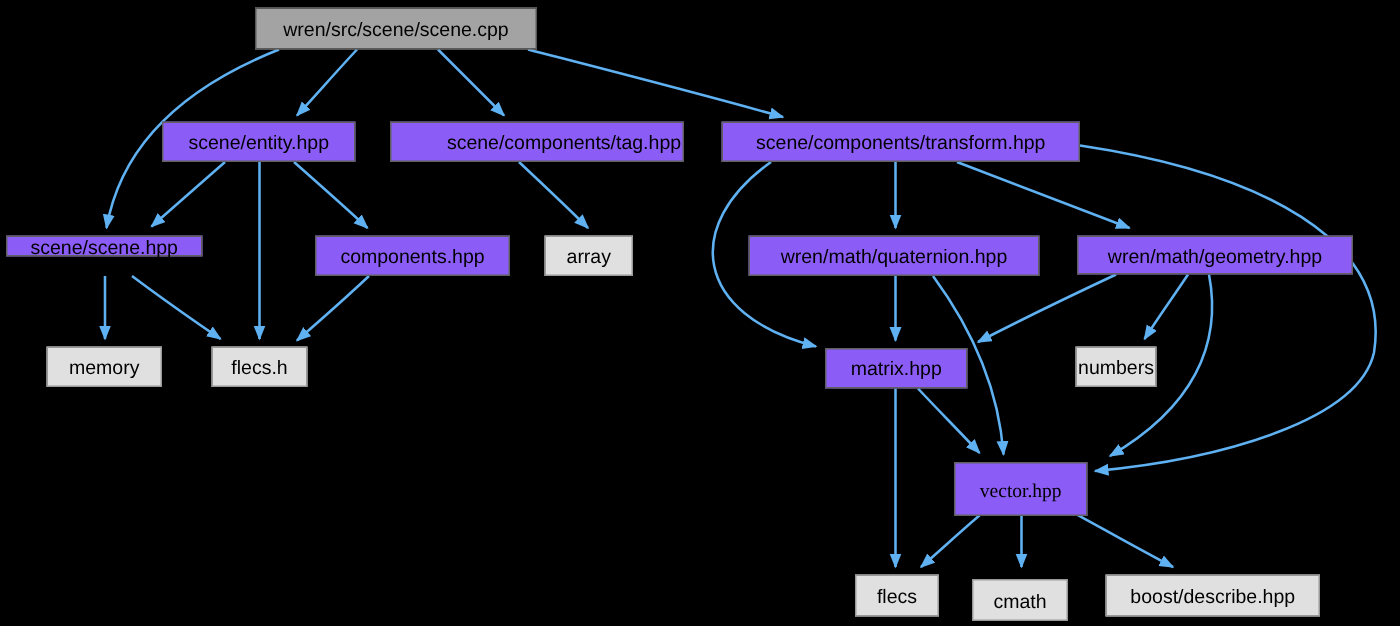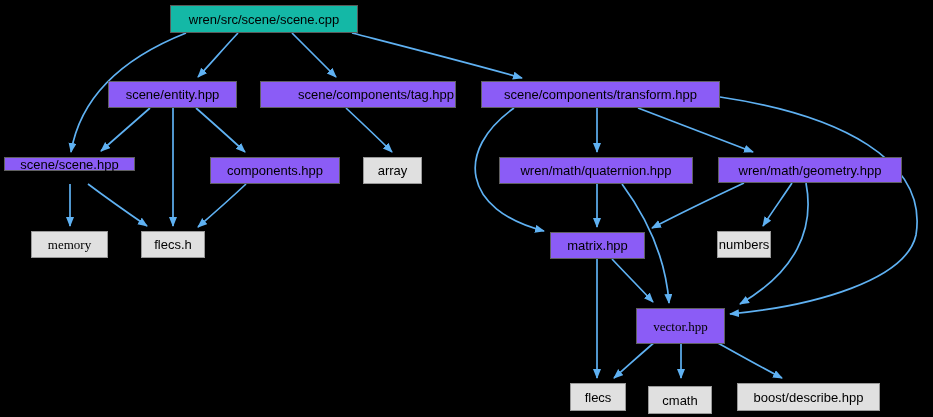--- a/index.html
+++ b/index.html
@@ -17,21 +17,21 @@
     box-sizing: border-box;
     display: flex;
     align-items: center;
     justify-content: center;
     font-size: 13px;
     line-height: 1;
     color: #000;
     white-space: nowrap;
     cursor: pointer;
   }
-  .node.root     { background: #14b8a6; border: 1.5px solid #5a5a5a; }
+  .node.root     { background: #a3a3a3; border: 1.5px solid #5a5a5a; }
   .node.internal { background: #8b5cf6; border: 1.4px solid #606060; }
   .node.system   { background: #e0e0e0; border: 1.4px solid #999999; }
 </style>
 </head>
 <body>
 
 <div id="stage">
   <svg id="edges" viewBox="0 0 933 417" xmlns="http://www.w3.org/2000/svg">
       <defs>
         <marker id="arrow" markerUnits="userSpaceOnUse" markerWidth="12" markerHeight="10" refX="9" refY="4" orient="auto">
@@ -67,21 +67,21 @@
   <div id="nodes">
       <div class="node root" style="left: 170px; top: 5px; width: 188px; height: 28px;">wren/src/scene/scene.cpp</div>
       <div class="node internal" style="left: 108px; top: 81px; width: 129px; height: 27px;">scene/entity.hpp</div>
       <div class="node internal" style="left: 260px; top: 81px; width: 196px; height: 27px; padding-left: 36px;">scene/components/tag.hpp</div>
       <div class="node internal" style="left: 481px; top: 81px; width: 239px; height: 27px;">scene/components/transform.hpp</div>
       <div class="node internal" style="left: 4px; top: 157px; width: 131px; height: 14px;">scene/scene.hpp</div>
       <div class="node internal" style="left: 210px; top: 157px; width: 130px; height: 27px;">components.hpp</div>
       <div class="node system" style="left: 363px; top: 157px; width: 59px; height: 27px;">array</div>
       <div class="node internal" style="left: 499px; top: 157px; width: 194px; height: 27px; text-align: right;">wren/math/quaternion.hpp</div>
       <div class="node internal" style="left: 718px; top: 157px; width: 184px; height: 26px;">wren/math/geometry.hpp</div>
-      <div class="node system" style="left: 31px; top: 231px; width: 77px; height: 27px; font-family: Liberation Serif, serif;">memory</div>
+      <div class="node system" style="left: 31px; top: 231px; width: 77px; height: 27px;">memory</div>
       <div class="node system" style="left: 141px; top: 231px; width: 64px; height: 27px;">flecs.h</div>
       <div class="node internal" style="left: 550px; top: 232px; width: 95px; height: 27px;">matrix.hpp</div>
       <div class="node system" style="left: 717px; top: 231px; width: 54px; height: 27px;">numbers</div>
       <div class="node internal" style="left: 636px; top: 308px; width: 89px; height: 36px; font-family: Liberation Serif, serif;">vector.hpp</div>
       <div class="node system" style="left: 570px; top: 383px; width: 56px; height: 28px;">flecs</div>
       <div class="node system" style="left: 648px; top: 366px; width: 64px; height: 28px; margin-top: 20px;">cmath</div>
       <div class="node system" style="left: 737px; top: 383px; width: 143px; height: 28px;">boost/describe.hpp</div>
     </div>
 </div>
 

